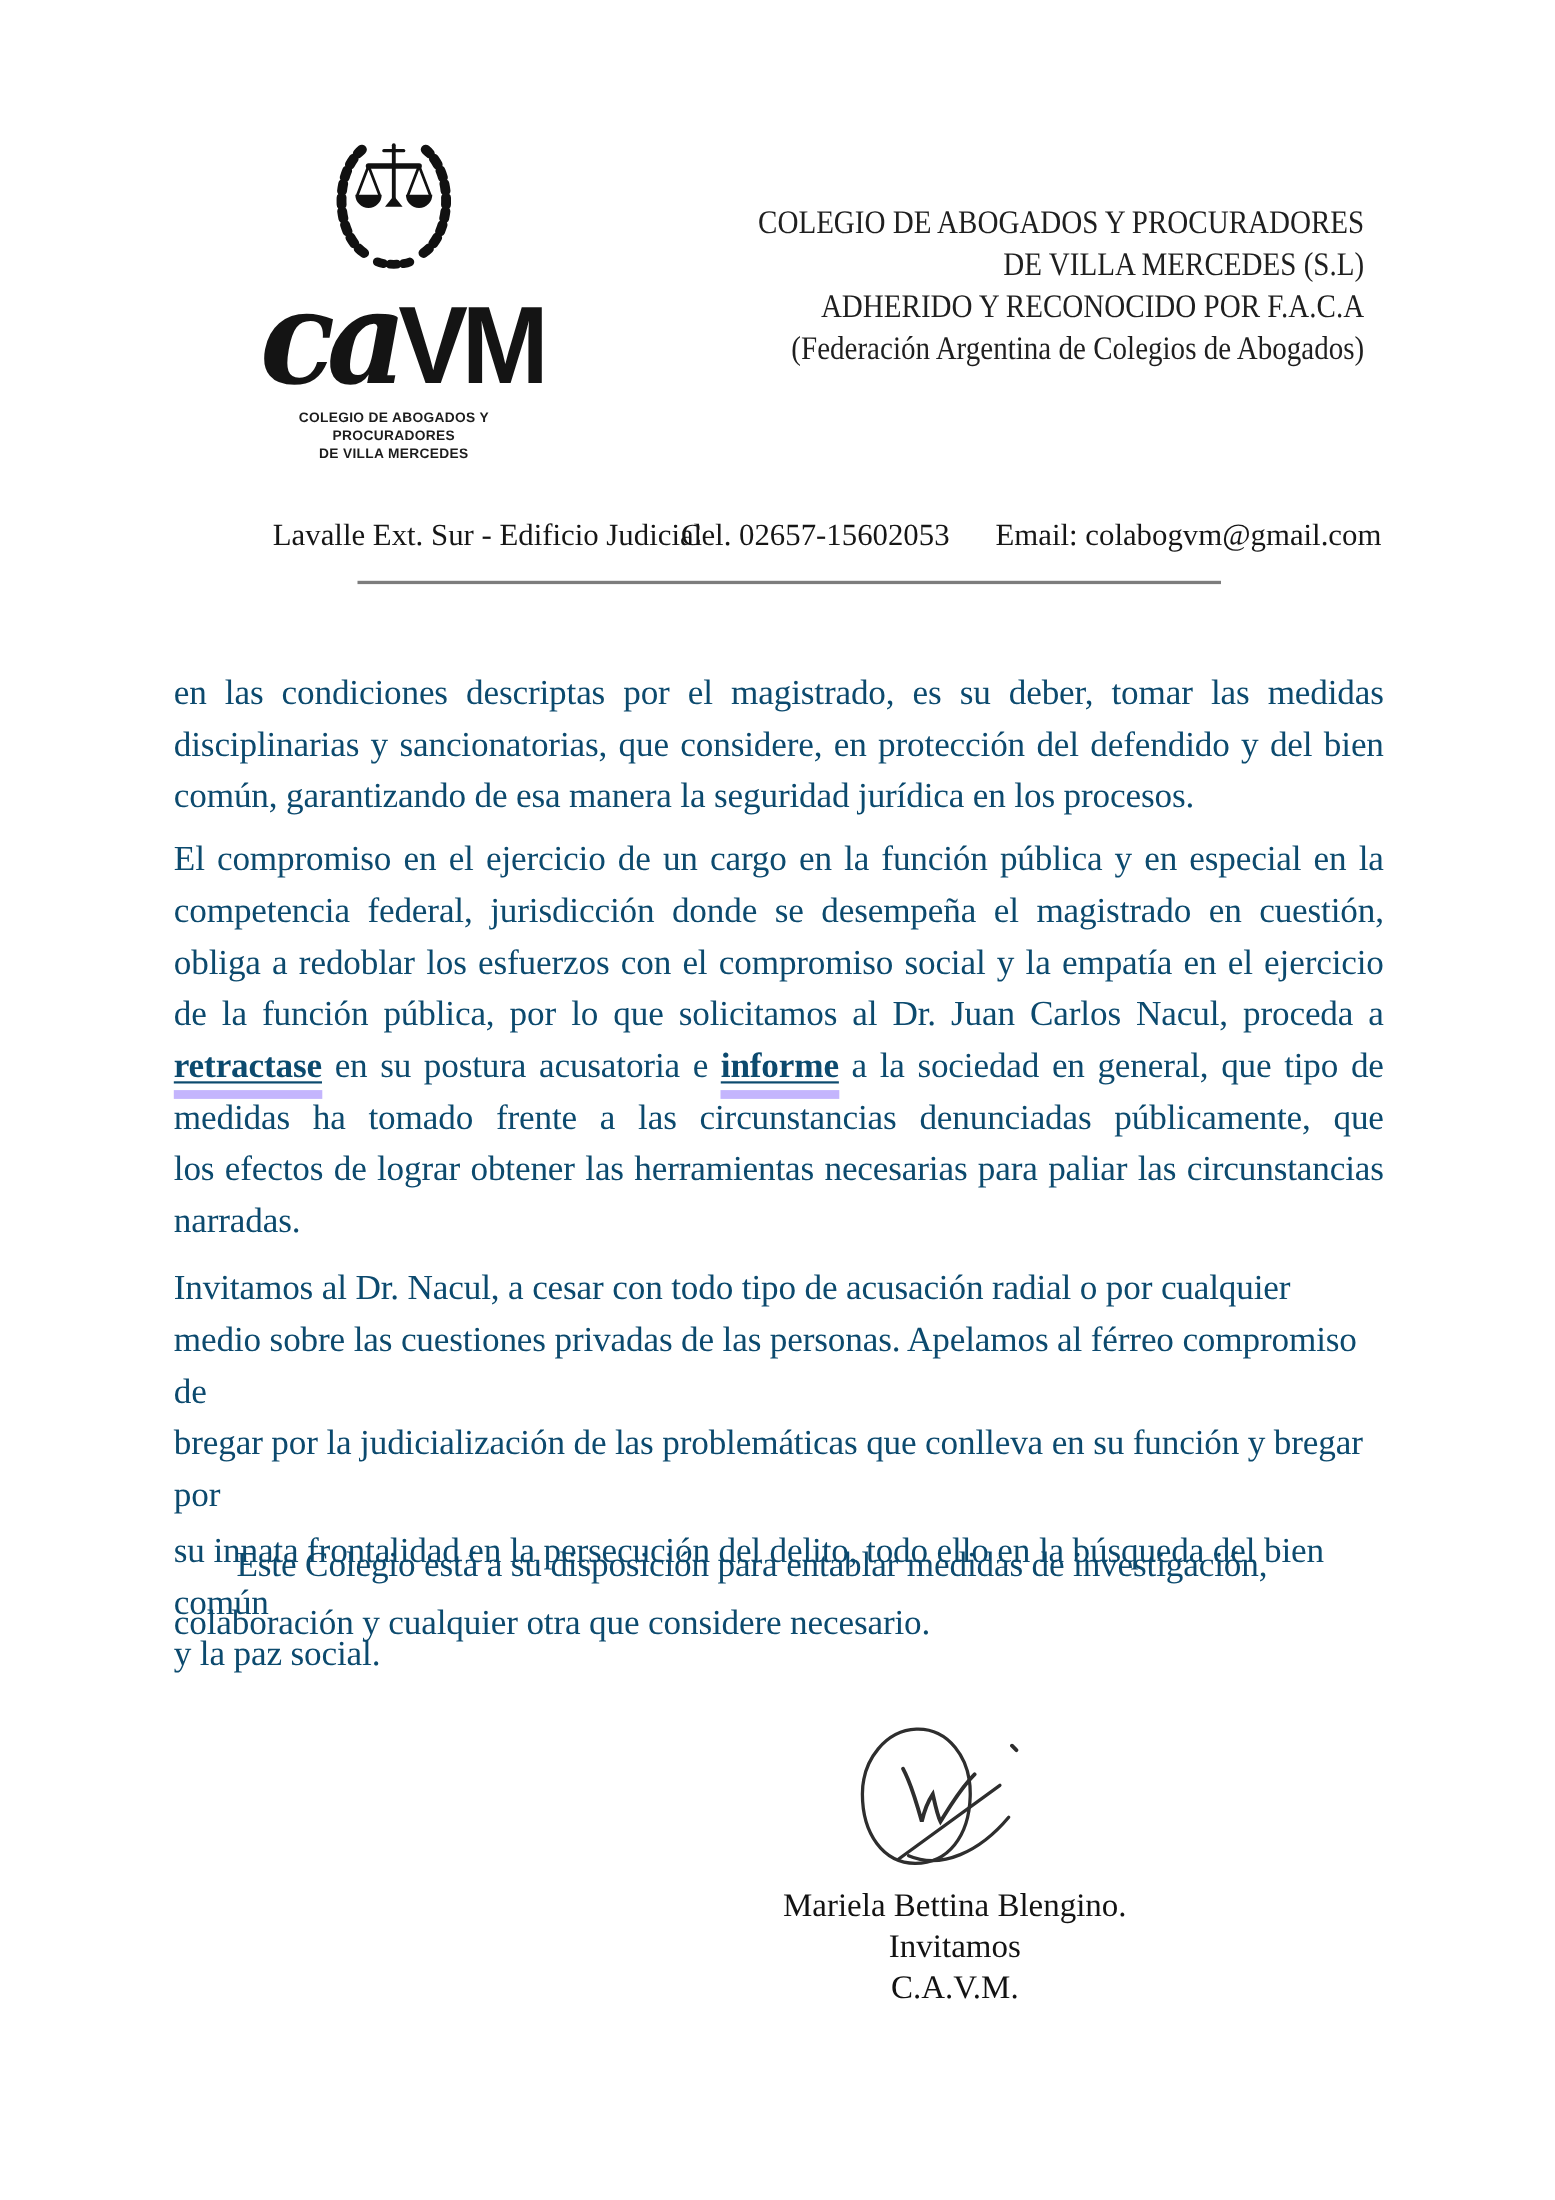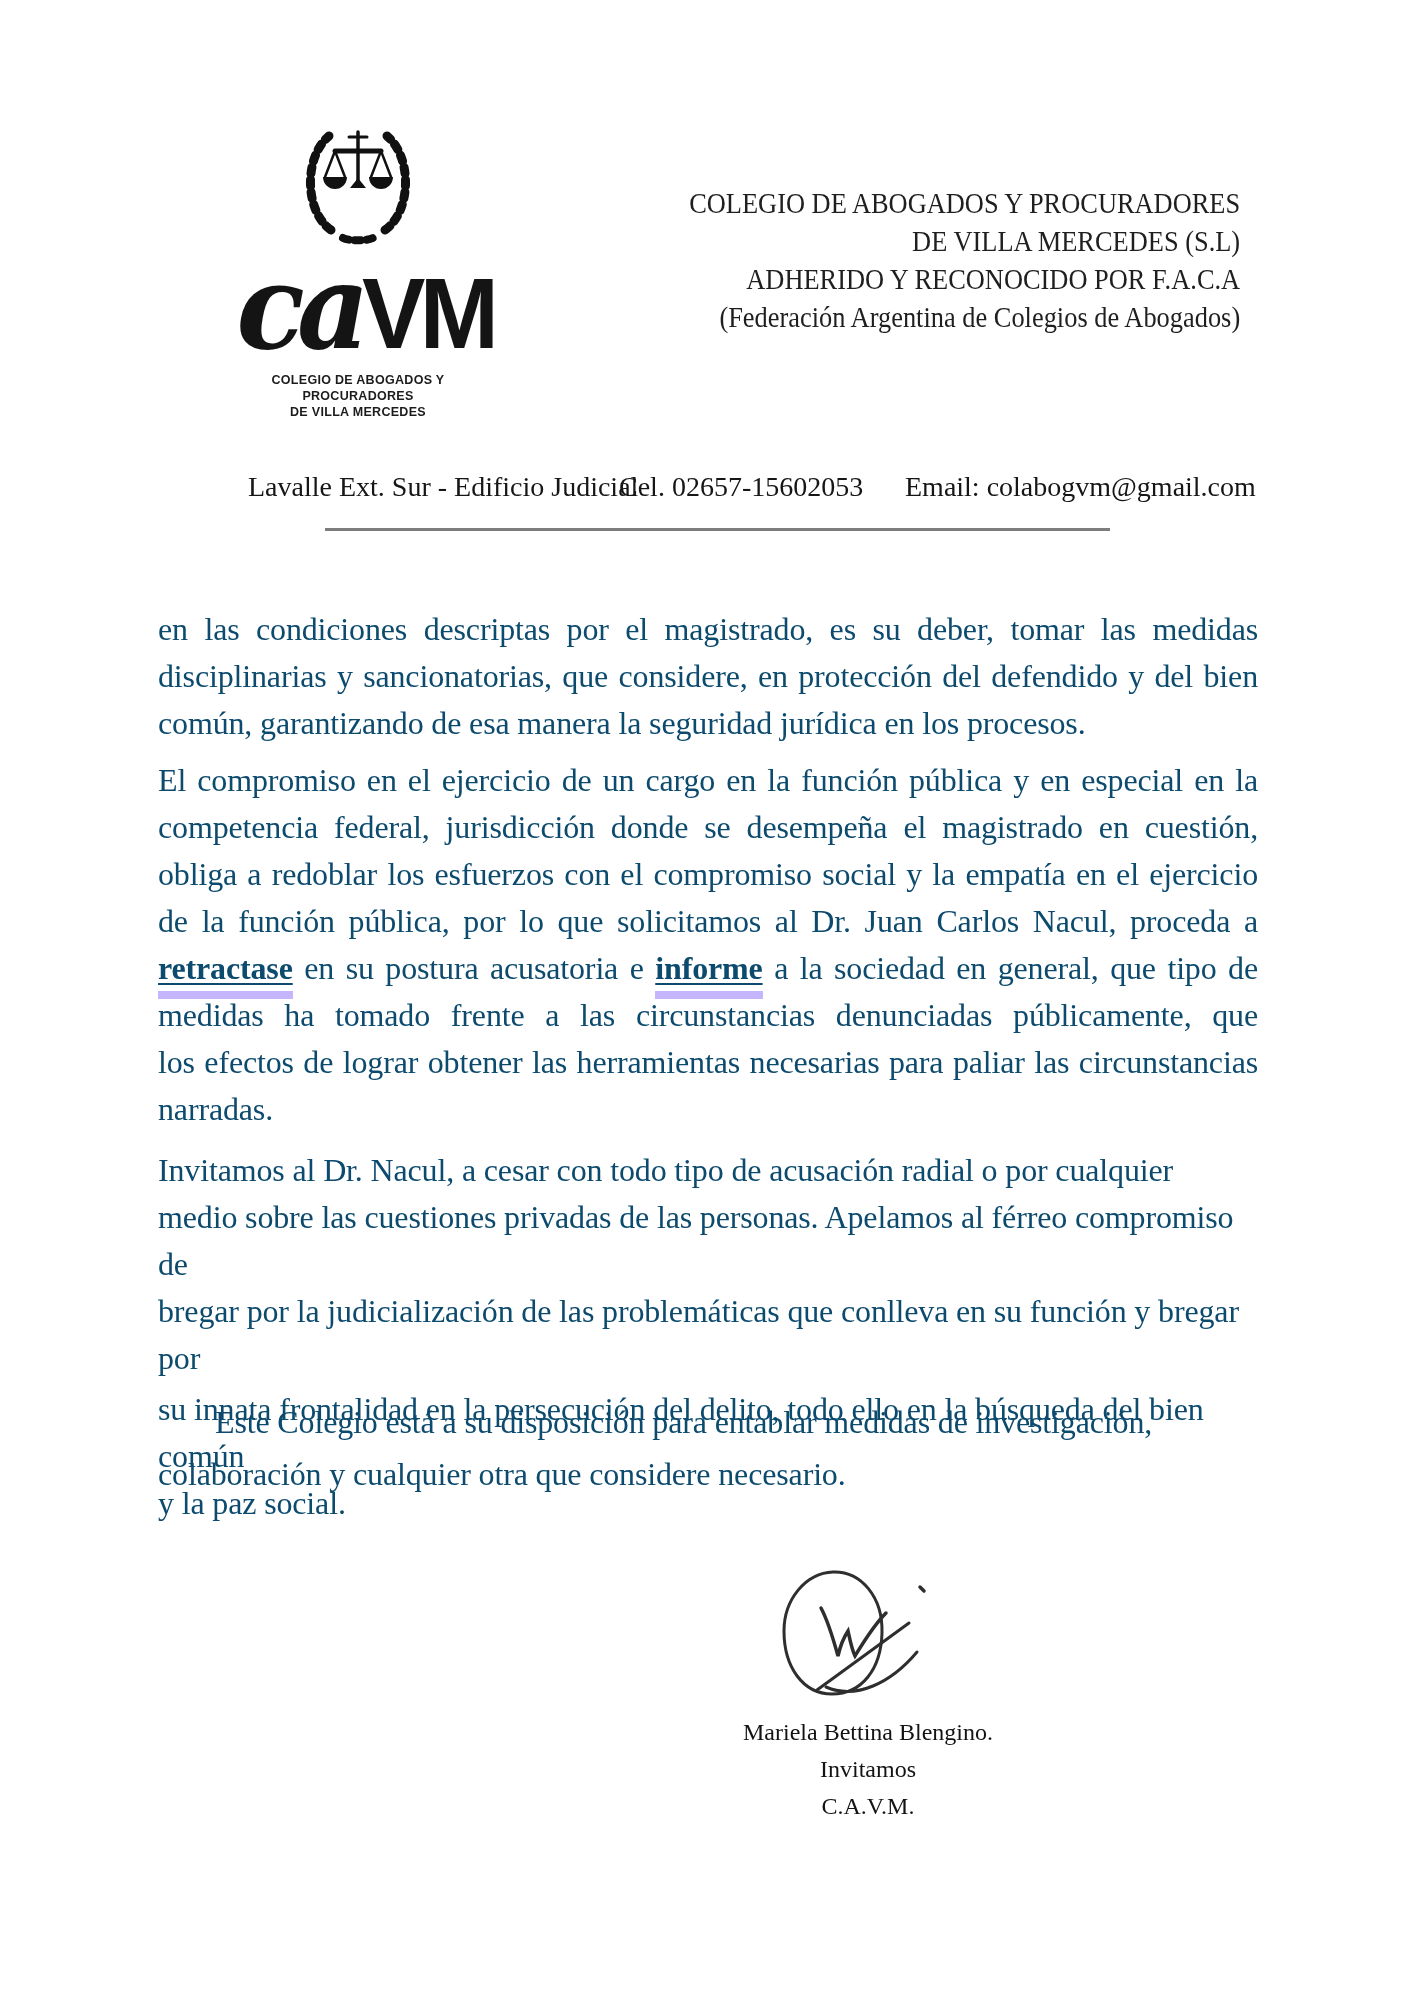--- a/index.html
+++ b/index.html
@@ -38,21 +38,21 @@
   .bl.nw { white-space:nowrap; }
   .uw { text-decoration:underline; text-decoration-thickness:2px; text-underline-offset:4px; border-bottom:8px solid #c4b5fd; padding-bottom:5px;font-weight:bold; }
   
   .overlap-region { position:relative; height:160px; }
   .olayer { position:absolute; left:0; width:100%; }
   .layer-a { top:4px; line-height:47px; }
   .layer-b { top:14px; line-height:52px; }
   .indent { text-indent:57px; }
   
   .sig-draw { position:absolute; left:770px; top:1556px; }
-  .sig-text { position:absolute; left:618px; top:1714px; width:500px; text-align:center; font-size:24px; line-height:37px; color:#131313; }
+  .sig-text { position:absolute; left:618px; top:1714px; width:500px; text-align:center; font-size:30px; line-height:37px; color:#131313; }
 </style>
 </head>
 <body>
 
 <div class="page">
 
   <div class="logo-block">
     <svg class="emblem" width="118" height="126" viewBox="0 0 118 126">
       <g fill="none" stroke="#111" stroke-linecap="round">
         <path d="M 32 110 C 6 92, 4 38, 30 16" stroke-width="9" stroke-dasharray="6.5 6"></path>

